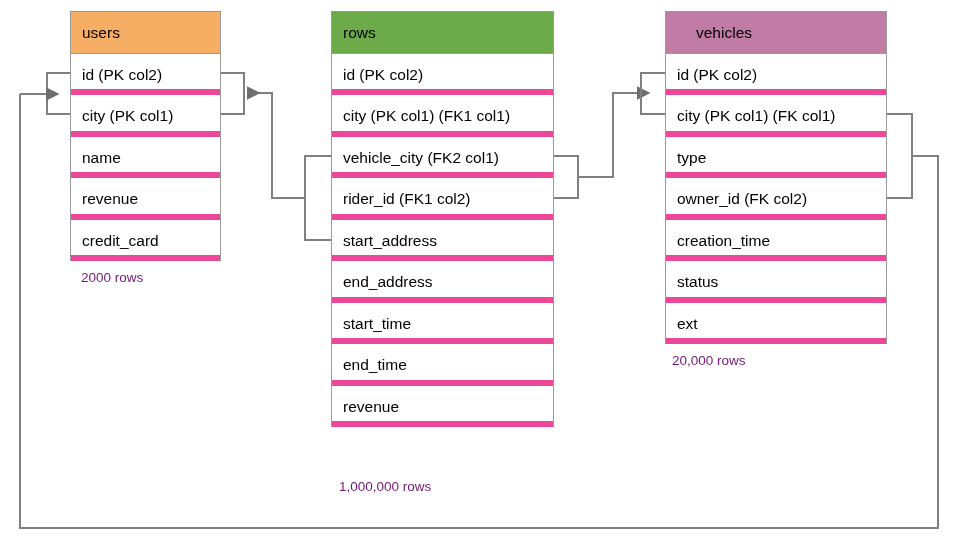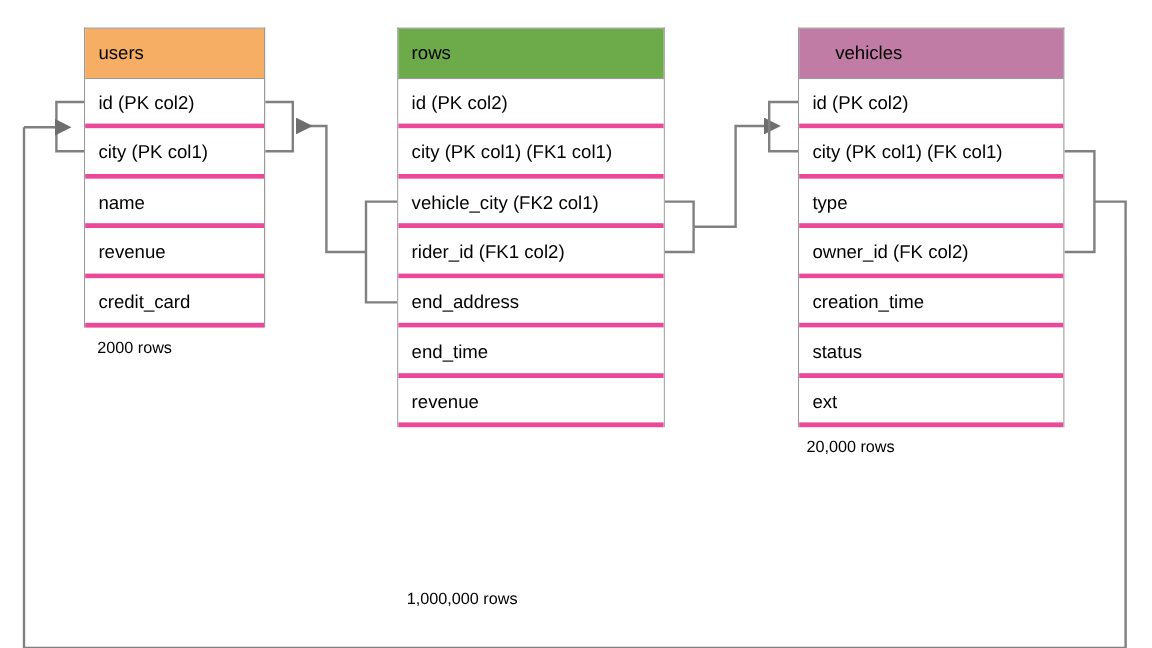--- a/index.html
+++ b/index.html
@@ -11,21 +11,21 @@
   body {
     width: 960px;
     height: 540px;
     overflow: hidden;
     font-family: "Liberation Sans", sans-serif;
     color: #000000;
     position: relative;
   }
   #canvas {
     position: absolute;
-    left: 0; top: 12px;
+    left: 0; top: 0;
     width: 960px;
     height: 436px;
   }
   svg.links {
     position: absolute;
     left: 0; top: 0;
     width: 960px;
     height: 540px;
     pointer-events: none;
   }
@@ -35,33 +35,33 @@
     background: #ffffff;
     border: 1px solid #9a9a9a;
     border-bottom: none;
   }
   .entity .cell {
     box-sizing: border-box;
     height: 41.5px;
     line-height: 41.5px;
     padding: 0 0 0 11px;
     font-size: 15.5px;
-    border-bottom: 4px solid #ec4899;
+    border-bottom: 6px solid #ec4899;
     white-space: nowrap;
     overflow: hidden;
     background: #ffffff;
   }
   .entity .cell.header {
     font-size: 15.5px;
     border-bottom: 1px solid #9a9a9a;
   }
   .rowcount {
     position: absolute;
     font-size: 13.5px;
-    color: #000000;
+    color: #701a75;
     white-space: nowrap;
   }
   
   #entity-users    { left: 70px;  top: 11px;  width: 151px; }
   #entity-rides    { left: 331px; top: 11px;  width: 223px; }
   #entity-vehicles { left: 665px; top: 11px;  width: 222px; }
   #rowcount-users    { left: 81px;  top: 270px; }
   #rowcount-rides    { left: 339px; top: 479px; }
   #rowcount-vehicles { left: 672px; top: 353px; }
 </style>
@@ -112,21 +112,23 @@
     <div class="cell">credit_card</div>
   </div>
   <div class="rowcount" id="rowcount-users">2000 rows</div>
 
   <div class="entity" id="entity-rides">
     <div class="cell header" style="background-color: rgb(108, 170, 74);">rows</div>
     <div class="cell">id (PK col2)</div>
     <div class="cell">city (PK col1) (FK1 col1)</div>
     <div class="cell">vehicle_city (FK2 col1)</div>
     <div class="cell">rider_id (FK1 col2)</div>
+    <div class="cell">start_address</div>
     <div class="cell">end_address</div>
+    <div class="cell">start_time</div>
     <div class="cell">end_time</div>
     <div class="cell">revenue</div>
   </div>
   <div class="rowcount" id="rowcount-rides">1,000,000 rows</div>
 
   <div class="entity" id="entity-vehicles">
     <div class="cell header" style="background-color: rgb(192, 124, 164); padding-left: 30px;">vehicles</div>
     <div class="cell">id (PK col2)</div>
     <div class="cell">city (PK col1) (FK col1)</div>
     <div class="cell">type</div>

